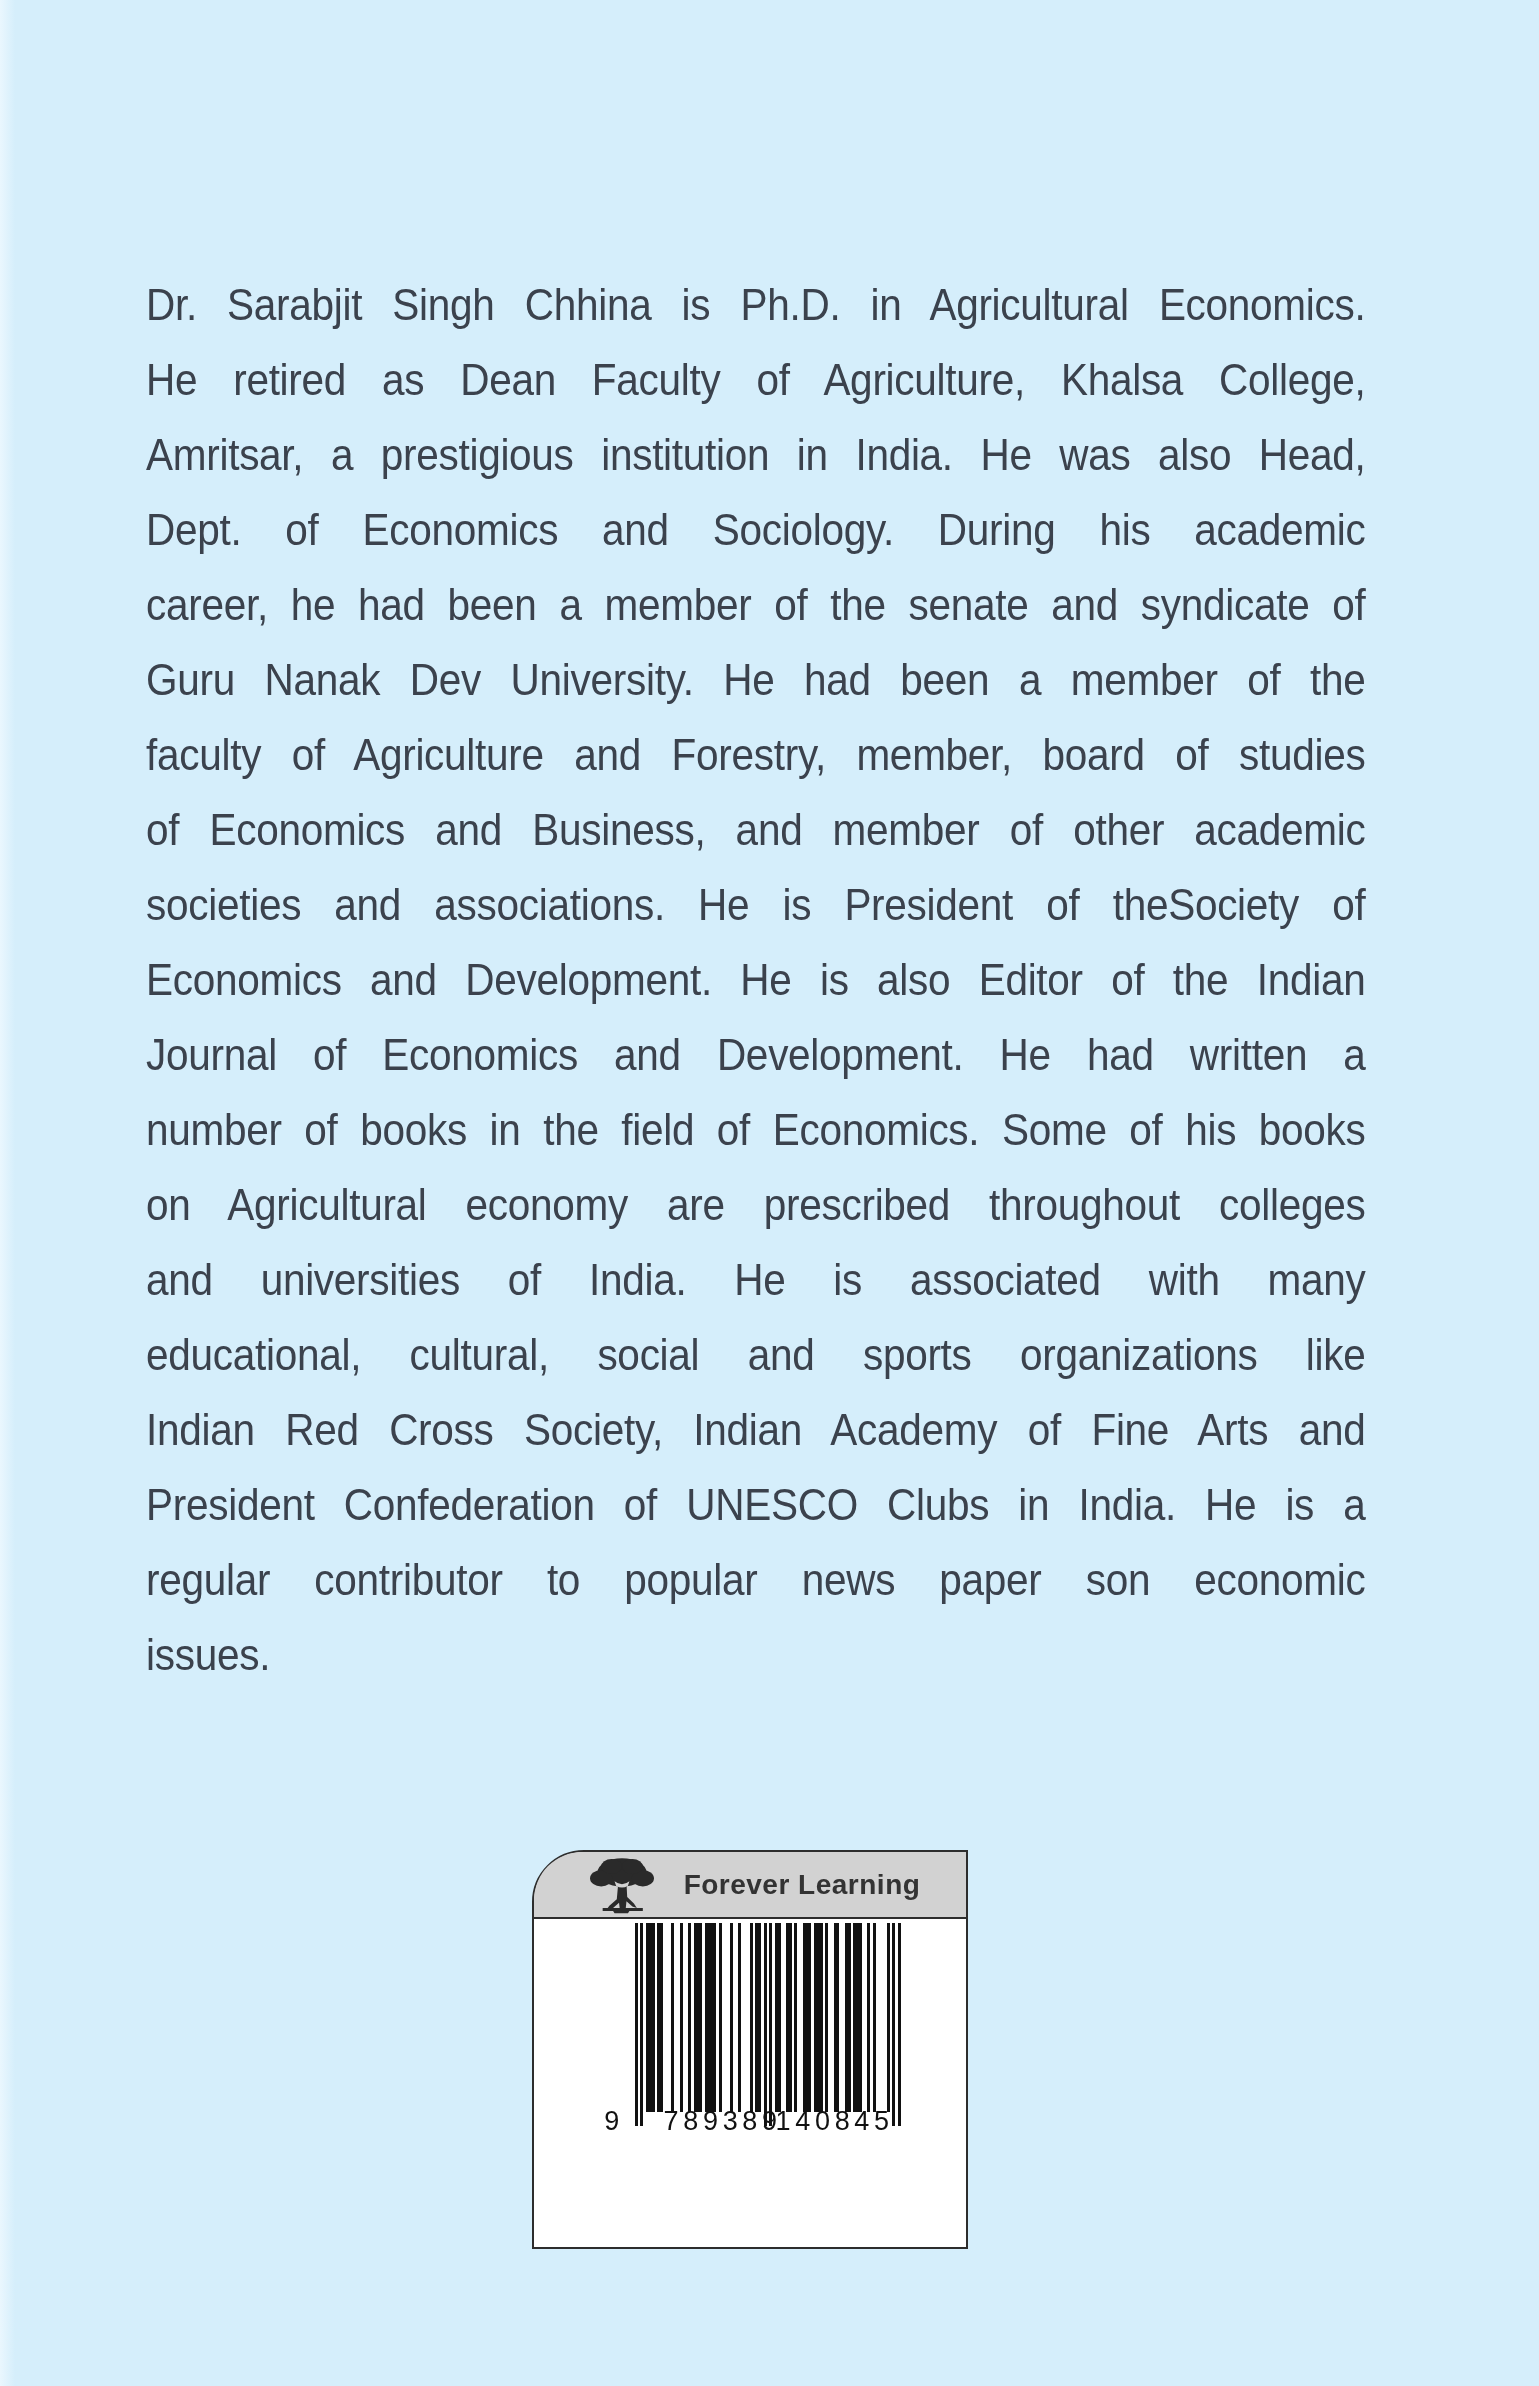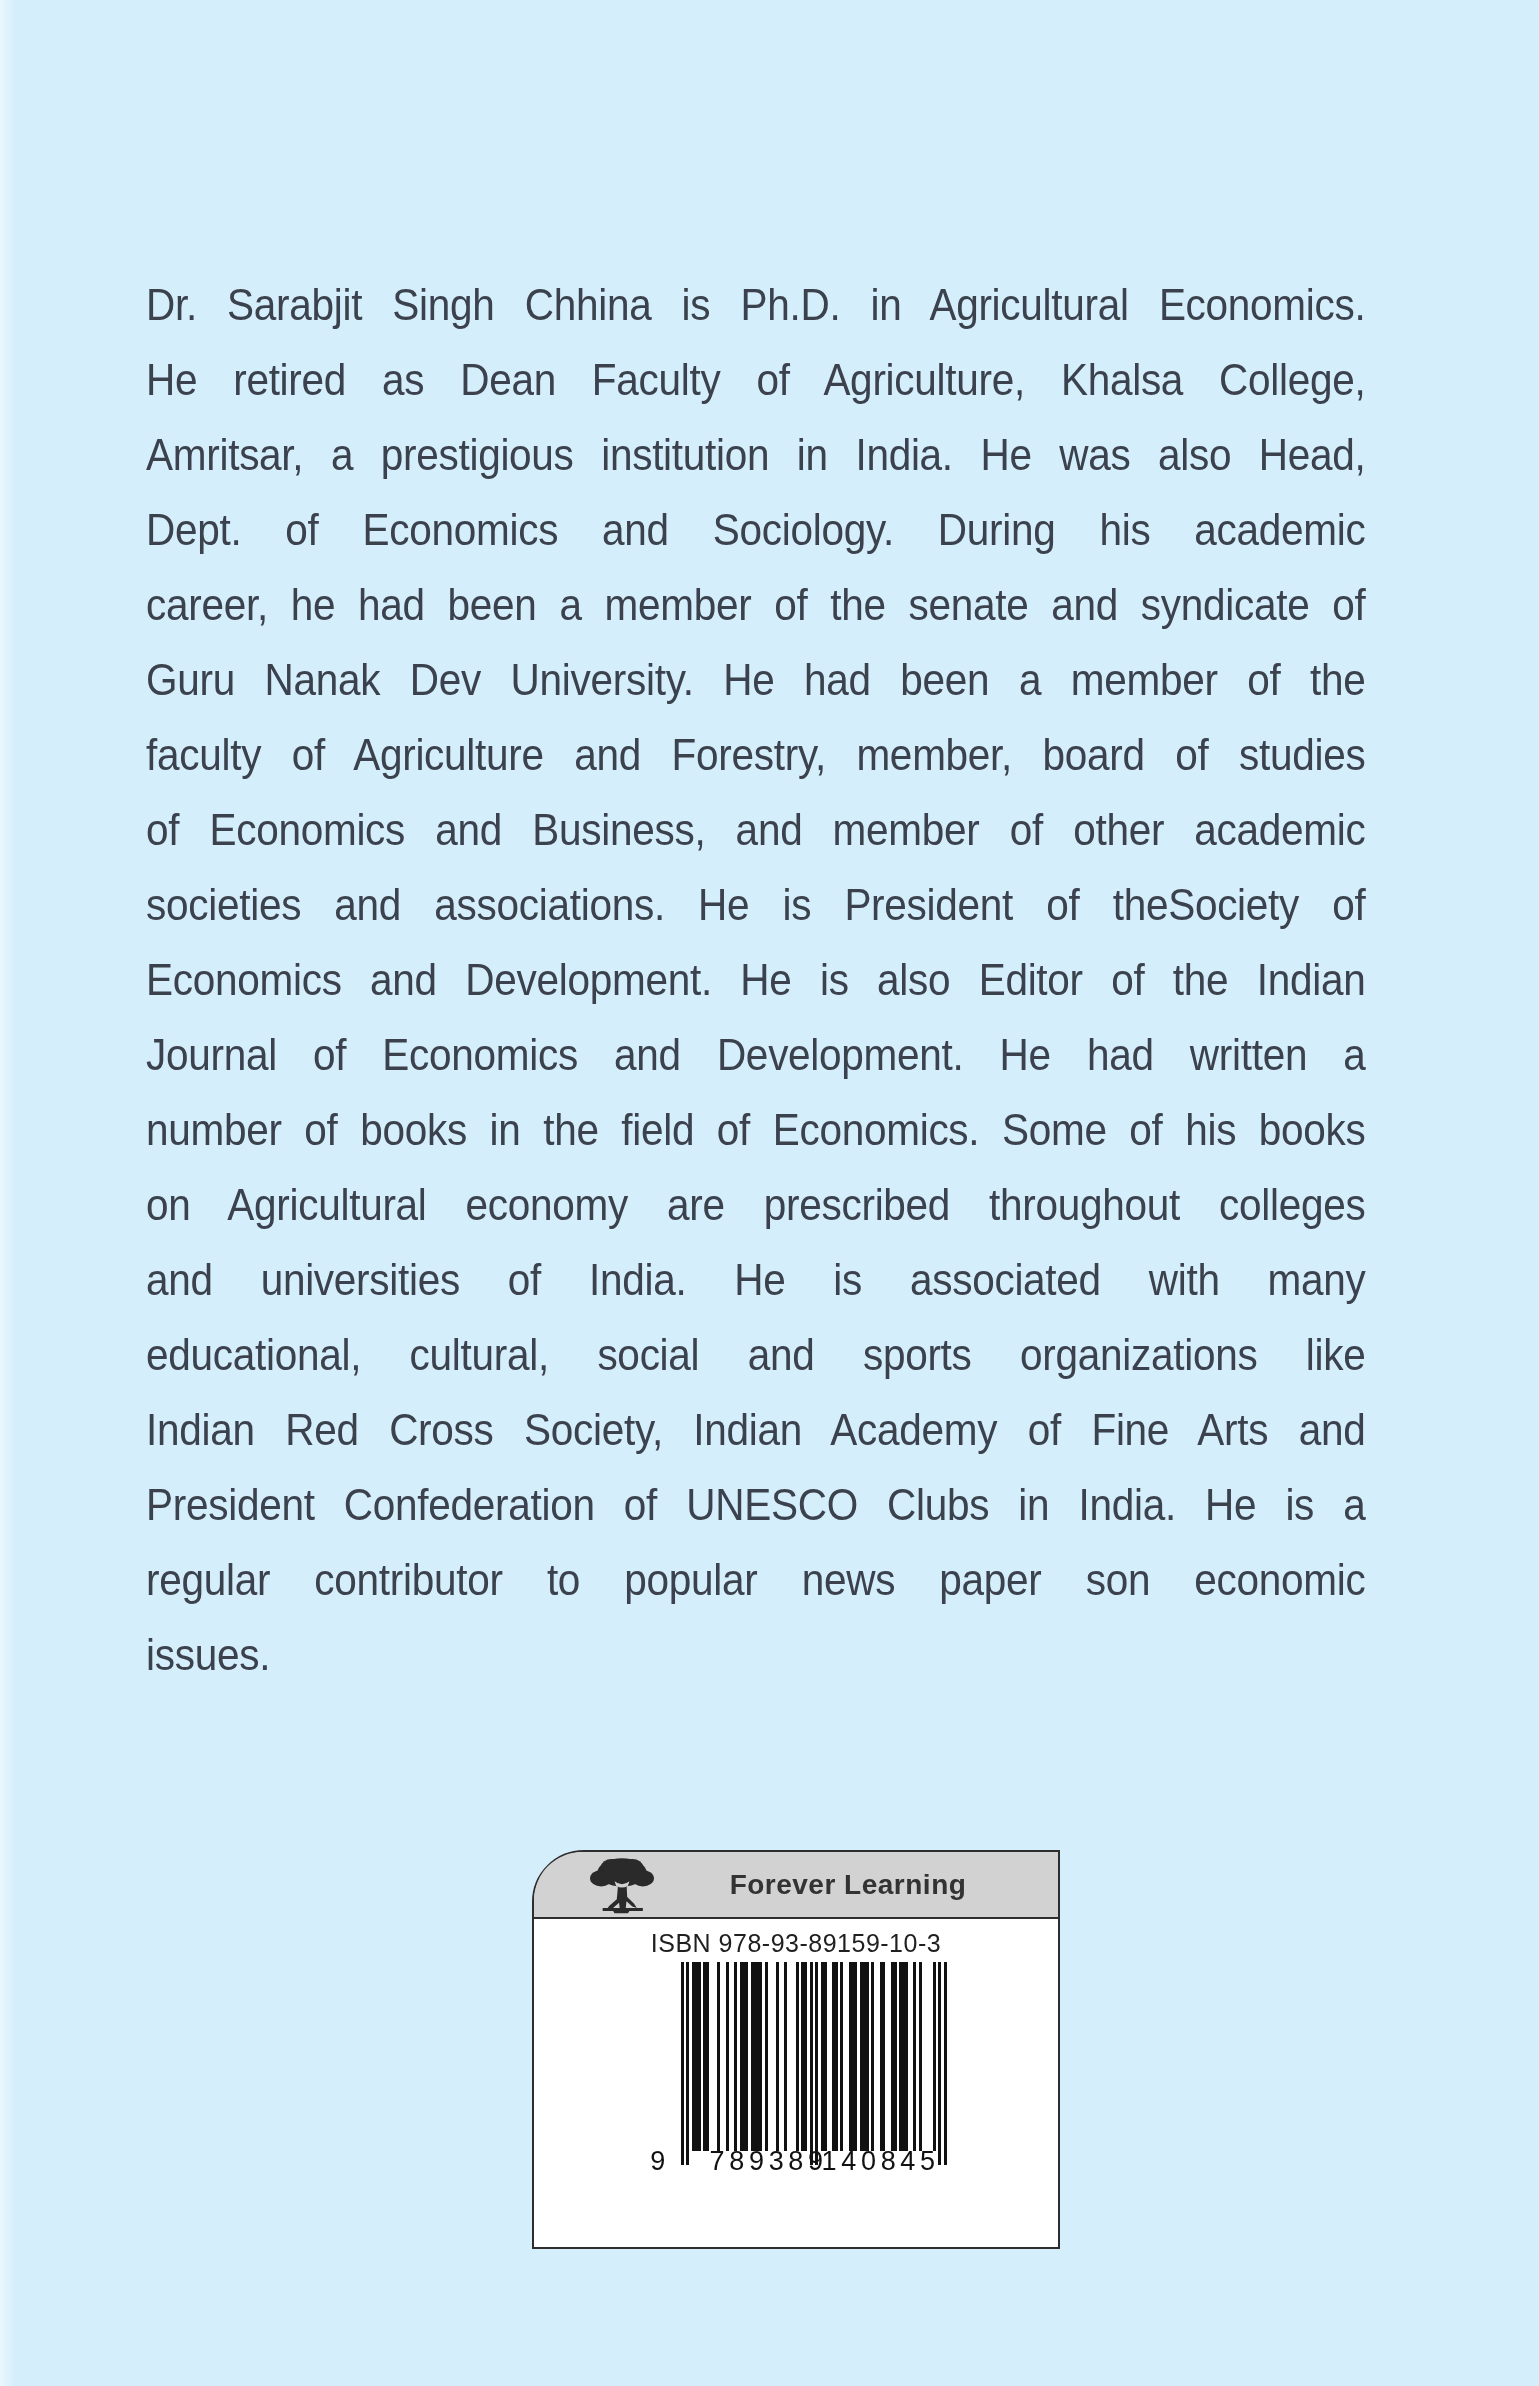--- a/index.html
+++ b/index.html
@@ -19,21 +19,21 @@
     font-size: 45px; line-height: 75px; letter-spacing: -0.3px;
     color: #3b424d;
     text-align: justify; text-align-last: justify;
     white-space: nowrap;
   }
   .bio-line:last-child { text-align: left; text-align-last: left; }
 
   
   .label {
     position: absolute; left: 532px; top: 1850px;
-    width: 528px; height: 399px; box-sizing: border-box;
+    width: 436px; height: 399px; box-sizing: border-box;
     background: #ffffff;
     border: 2.8px solid #2d2d2d;
     border-radius: 52px 0 0 0;
   }
   .label-header {
     height: 65px; background: #d2d2d2;
     border-bottom: 2.8px solid #2d2d2d;
     border-radius: 48px 0 0 0;
     display: flex; align-items: center;
   }
@@ -112,21 +112,20 @@
             <path d="M45,36 L43,58 L33,67 L30,71 L38,70 L46,63 L47,71 L55,71 L56,61 L64,68 L70,70 L66,64 L57,55 L56,36 Z"></path>
             <path d="M24,70 L78,70 L78,74 L60,74 L58,77 L40,77 L38,74 L24,74 Z"></path>
             <path d="M40,34 q10,8 20,0 l-2,6 q-8,5 -16,0 Z" fill="#d2d2d2"></path>
           </g>
         </svg>
       </span>
       <span class="brand">Forever Learning</span>
     </div>
 
     <div class="label-body">
-      <div class="isbn">ISBN 978-93-89159-10-3</div>
       <div class="barcode">
         <div class="bars" id="bars">
             <div class="bar guard" style="left: 0px;"></div>
             <div class="bar guard" style="left: 5.6px;"></div>
             <div class="bar" style="left: 11.2px;"></div>
             <div class="bar" style="left: 14px;"></div>
             <div class="bar" style="left: 17px;"></div>
             <div class="bar" style="left: 22.4px;"></div>
             <div class="bar" style="left: 25px;"></div>
             <div class="bar" style="left: 36px;"></div>

